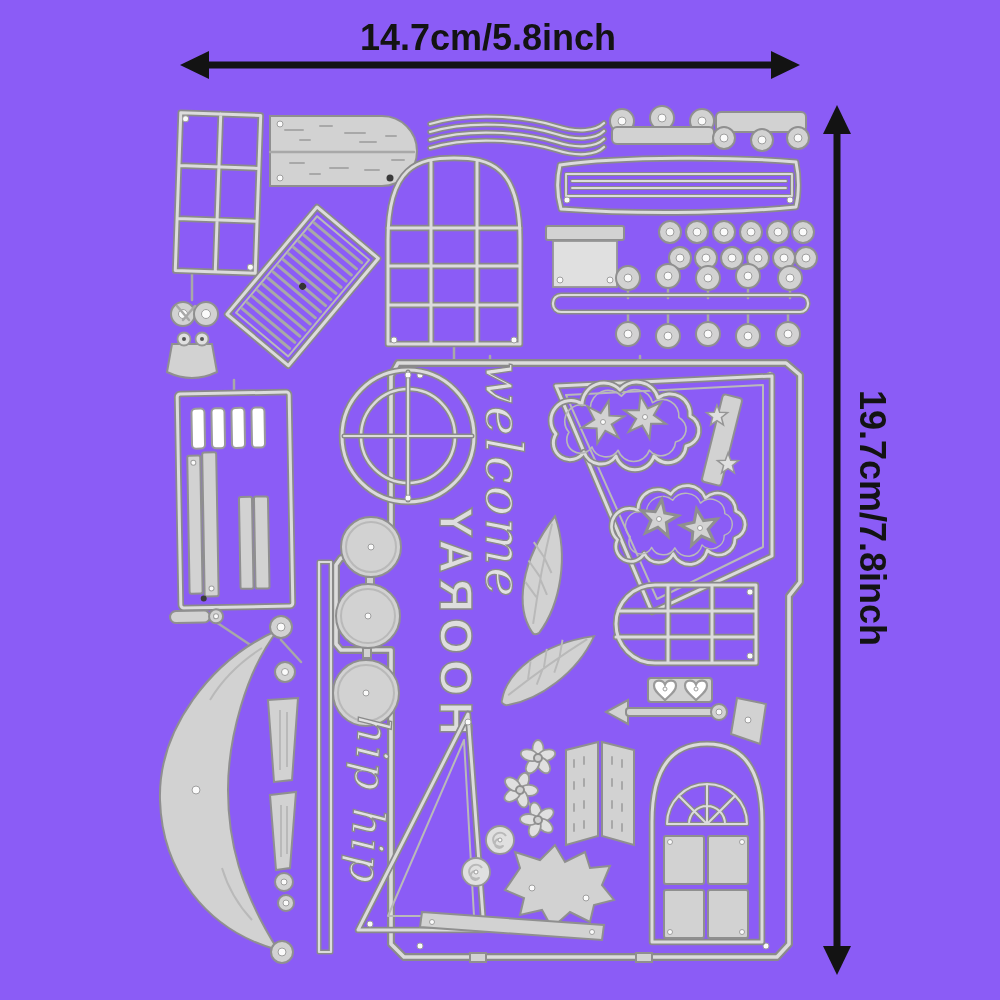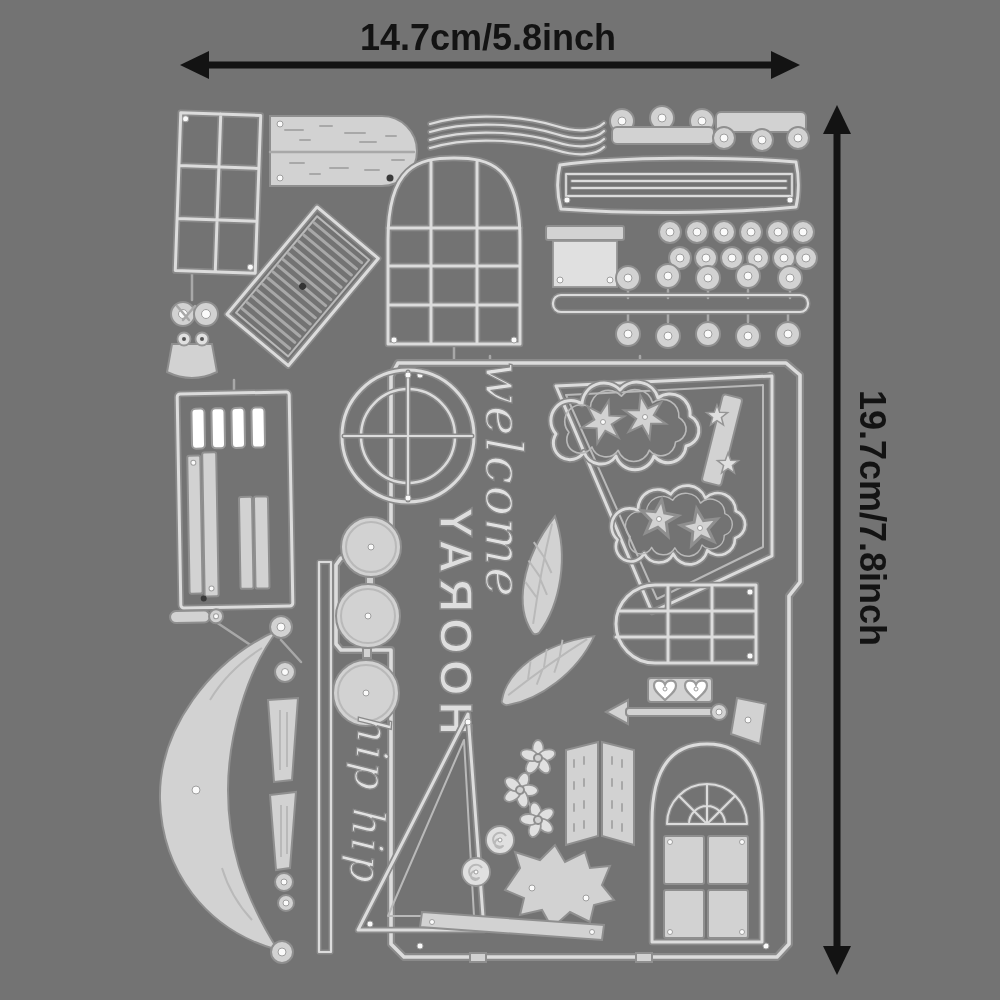--- a/index.html
+++ b/index.html
@@ -1,16 +1,16 @@
 <!DOCTYPE html>
 <html><head>
 <meta charset="utf-8">
 <style>
   html,body{margin:0;padding:0;background:#ffffff;}
-  .stage{position:relative;width:1000px;height:1000px;background:#737373;overflow:hidden;
+  .stage{position:relative;width:1000px;height:1000px;background:#8b5cf6;overflow:hidden;
          font-family:"Liberation Sans",sans-serif;}
   svg{position:absolute;left:0;top:0;}
   
   .dk{fill:none;stroke:#8a8a8a;stroke-width:6.5;stroke-linejoin:round;stroke-linecap:round;}
   .lt{fill:none;stroke:#dcdcdc;stroke-width:3;stroke-linejoin:round;stroke-linecap:round;}
   .fd{fill:#d2d2d2;stroke:#8f8f8f;stroke-width:2;}
   .fl{fill:#e0e0e0;stroke:#969696;stroke-width:1.8;}
   .wh{fill:#ffffff;stroke:#9a9a9a;stroke-width:2;}
   .dt{fill:#fafafa;stroke:#9f9f9f;stroke-width:1;}
   .ln{stroke:#a8a8a8;stroke-width:2.5;fill:none;stroke-linecap:round;}

